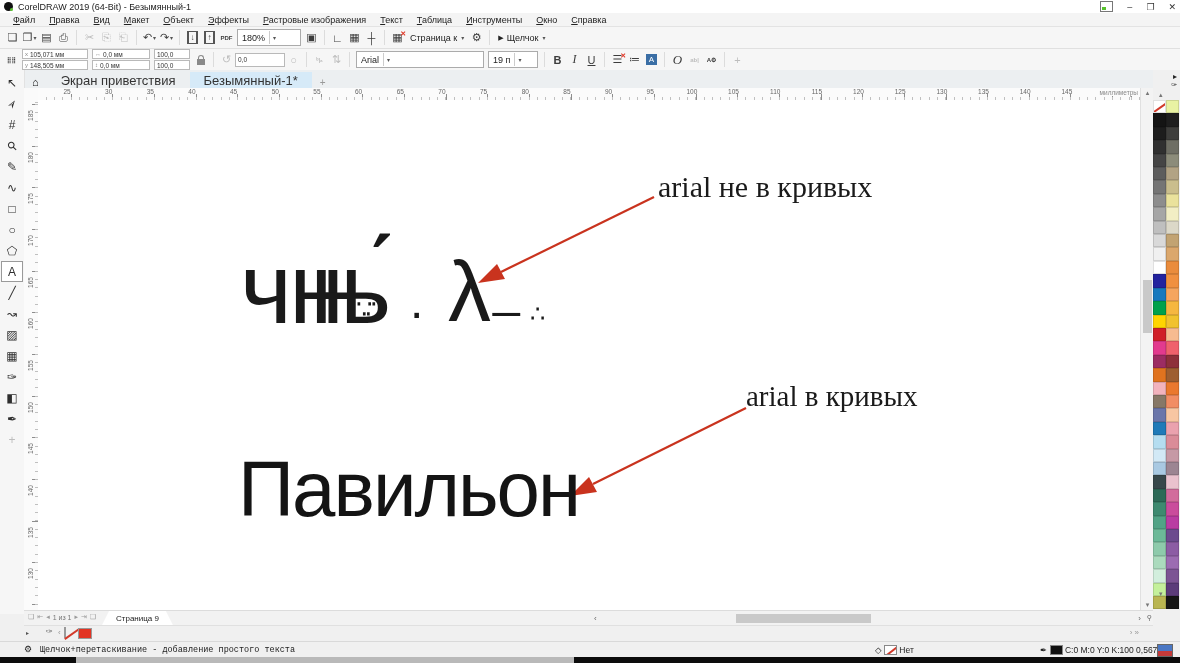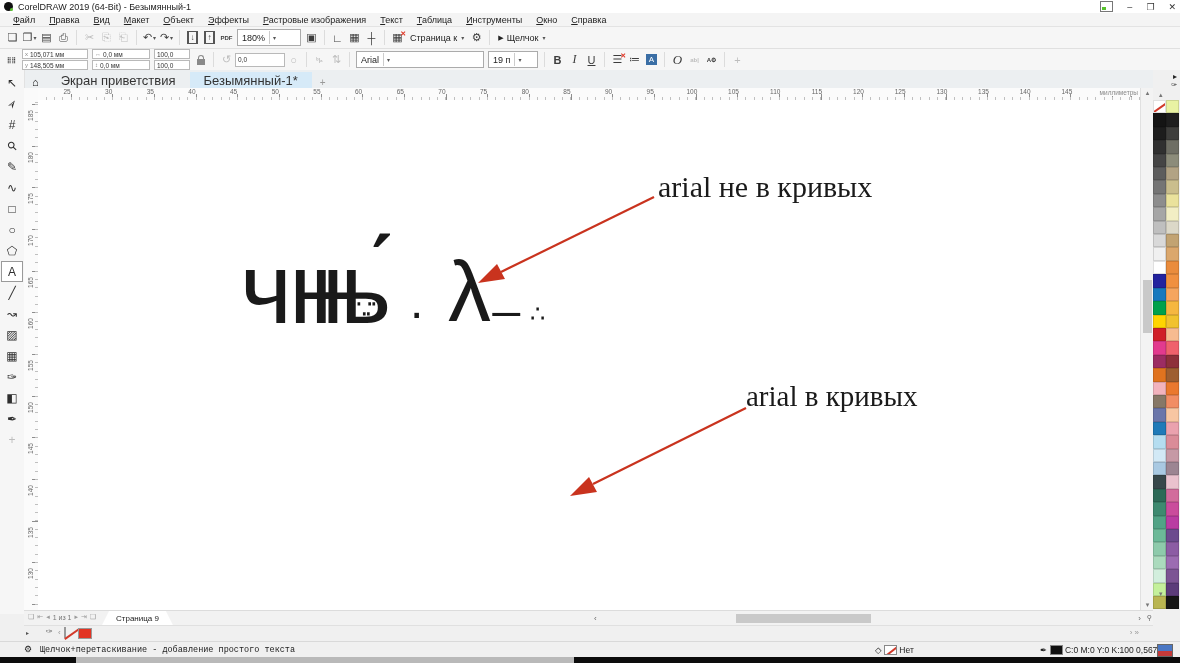--- a/index.html
+++ b/index.html
@@ -424,20 +424,21 @@
     <div id="broken-text">
         <span class="frag" style="left: 202px; top: 138px; font-size: 100px;">ч</span>
         <span class="frag" style="left: 251px; top: 138px; font-size: 100px;">н</span>
         <span class="frag" style="left: 272px; top: 138px; font-size: 100px;">њ́</span>
         <span class="frag" style="left: 318px; top: 196px; font-size: 26px; letter-spacing: -7px;">∵∴</span>
         <span class="frag" style="left: 372px; top: 178px; font-size: 48px;">.</span>
         <span class="frag" style="left: 410px; top: 148px; font-size: 86px;">λ</span>
         <span class="frag" style="left: 455px; top: 166px; font-size: 48px;">_</span>
         <span class="frag" style="left: 492px; top: 202px; font-size: 24px;">∴</span>
       </div>
+    <div id="curves-text" style="left: 200px; top: 350px; font-size: 78px;">Павильон</div>
     <div id="annos">
         <span class="anno" style="left: 620px; top: 72px; font-size: 30px;">arial не в кривых</span>
         <span class="anno" style="left: 708px; top: 282px; font-size: 29px;">arial в кривых</span>
       </div>
   </div>
 
   <div id="vscroll" class="abs">
     <span class="arr" style="top:1px;">▴</span>
     <div id="vthumb"></div>
     <span class="arr" style="bottom:1px;">▾</span>

